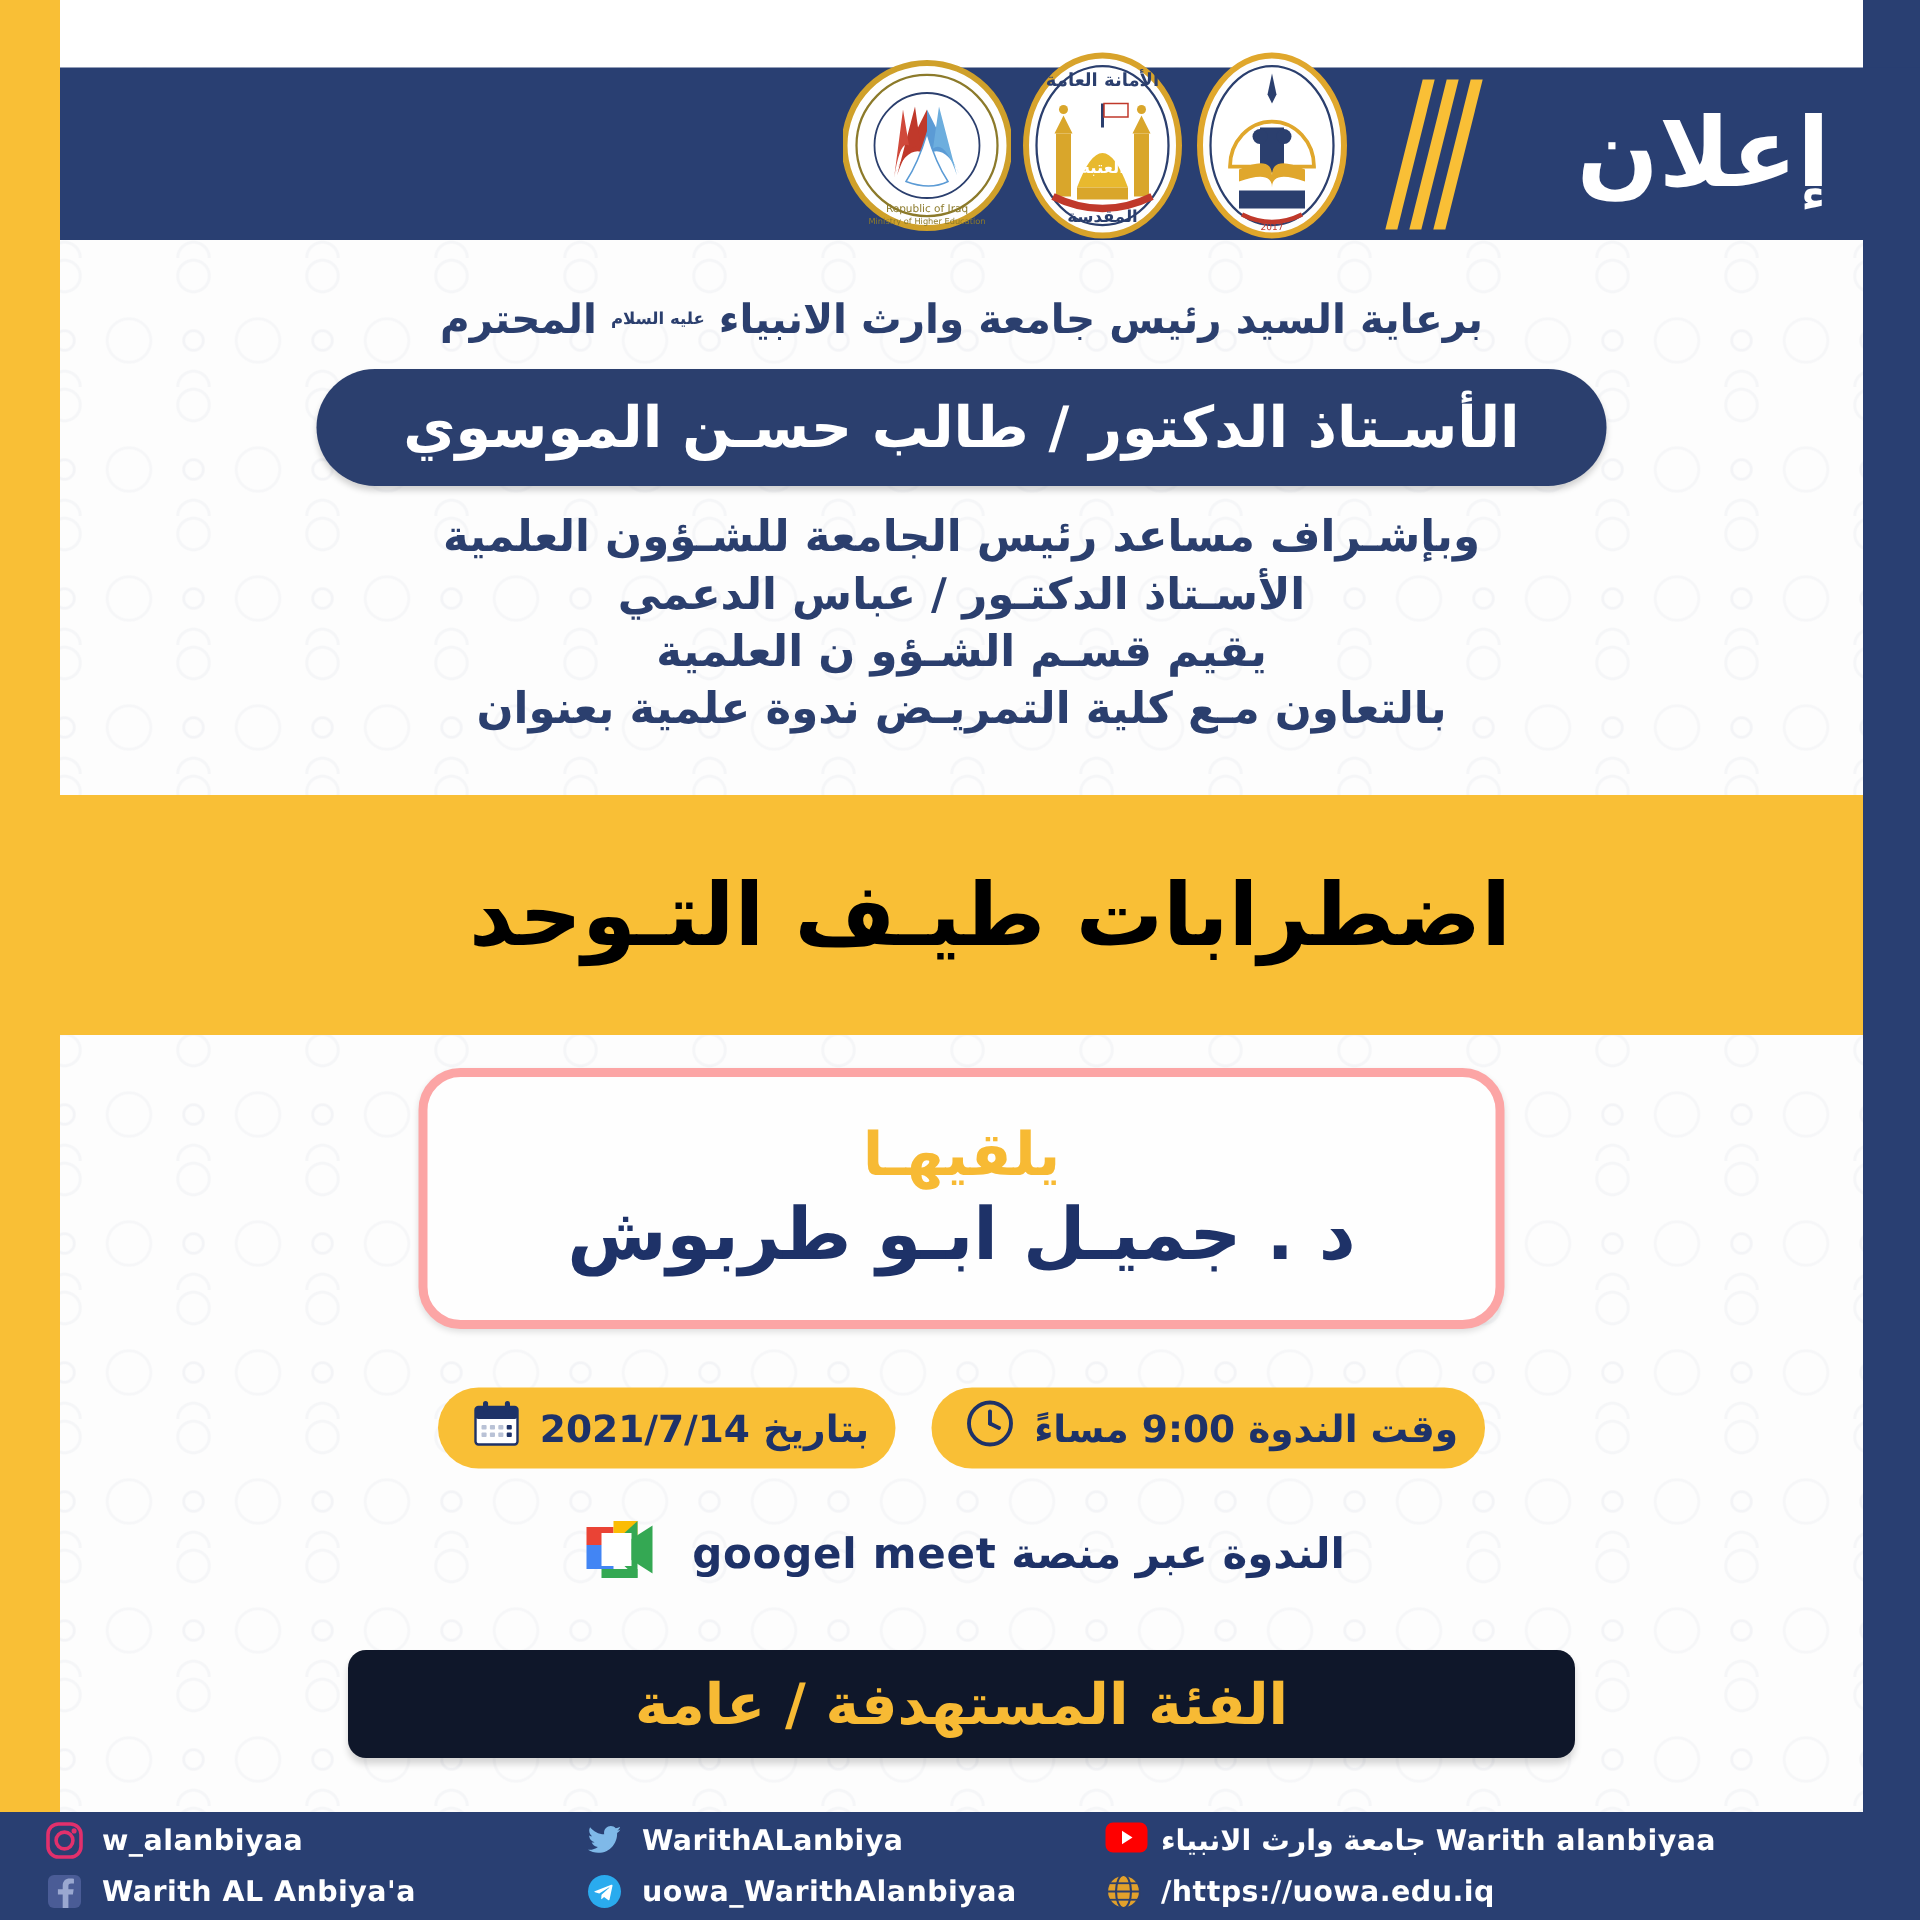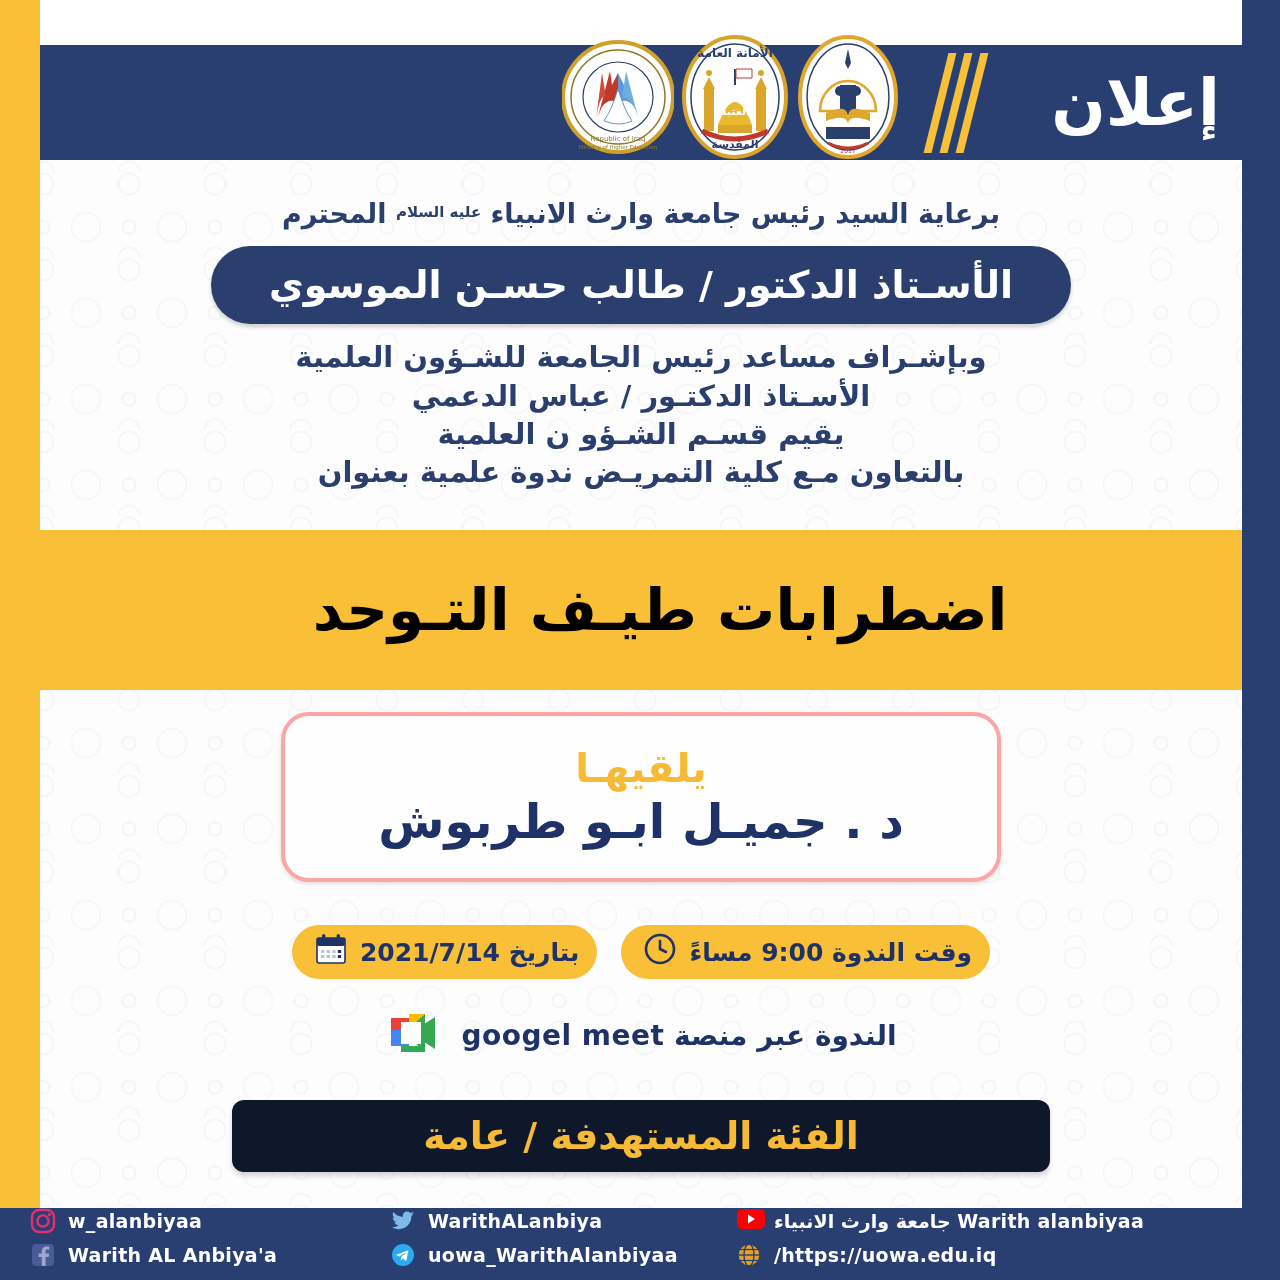--- a/index.html
+++ b/index.html
@@ -82,21 +82,21 @@
   }
 
   .patronage{
     margin-top:38px;
     text-align:center;
     color:#2b3f6e;
     font-size:27px;font-weight:bold;
     line-height:1.2;
     padding:0 40px;
   }
-  .patronage .hon{font-size:15px;vertical-align:6px;}
+  .patronage .hon{font-size:11px;vertical-align:6px;}
 
   .name-pill{
     margin:16px auto 0;
     width:860px;height:78px;
     background:#2b3f6e;
     border-radius:42px;
     box-shadow:0 3px 4px rgba(0,0,0,.18);
     display:flex;align-items:center;justify-content:center;
     color:#ffffff;font-size:38px;font-weight:bold;
     letter-spacing:.5px;
@@ -118,21 +118,21 @@
   .title-band span{
     color:#000000;font-size:58px;font-weight:bold;letter-spacing:2px;
   }
 
   
   .speaker-box{
     position:absolute;left:50%;transform:translateX(-50%);
     top:552px;
     width:712px;height:162px;
     background:#fefefe;
-    border:4px solid #fca5a5;
+    border:6px solid #fca5a5;
     border-radius:28px;
     box-shadow:0 2px 4px rgba(0,0,0,.12);
     display:flex;flex-direction:column;align-items:center;justify-content:center;
     gap:2px;
   }
   .speaker-label{color:#f7ba34;font-size:40px;font-weight:bold;letter-spacing:2px;}
   .speaker-name{color:#1e3268;font-size:48px;font-weight:bold;letter-spacing:2px;}
 
   
   .pills-row{
@@ -168,21 +168,21 @@
   }
 
   
   .footer{
     position:absolute;left:0;right:0;bottom:0;height:72px;
     background:#293f72;z-index:8;
     display:flex;align-items:center;
     direction:ltr;
   }
   .footer-col{
-    display:flex;flex-direction:column;justify-content:flex-start;gap:8px;
+    display:flex;flex-direction:column;justify-content:center;gap:8px;
     height:100%;
   }
   .fcol1{margin-left:30px;width:360px;}
   .fcol2{width:346px;}
   .fcol3{flex:1;}
   .f-item{
     display:flex;align-items:center;gap:12px;
     color:#ffffff;font-size:19px;font-weight:bold;
     white-space:nowrap;
   }

